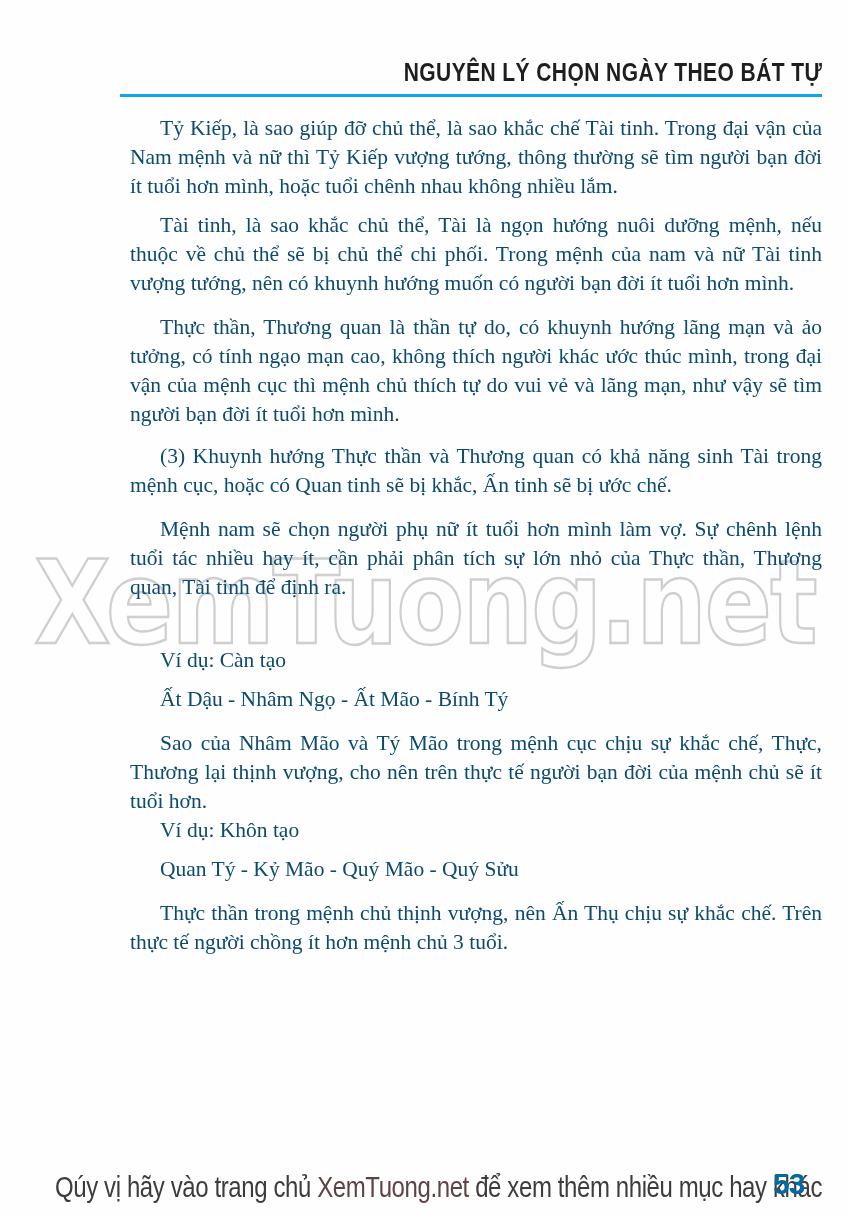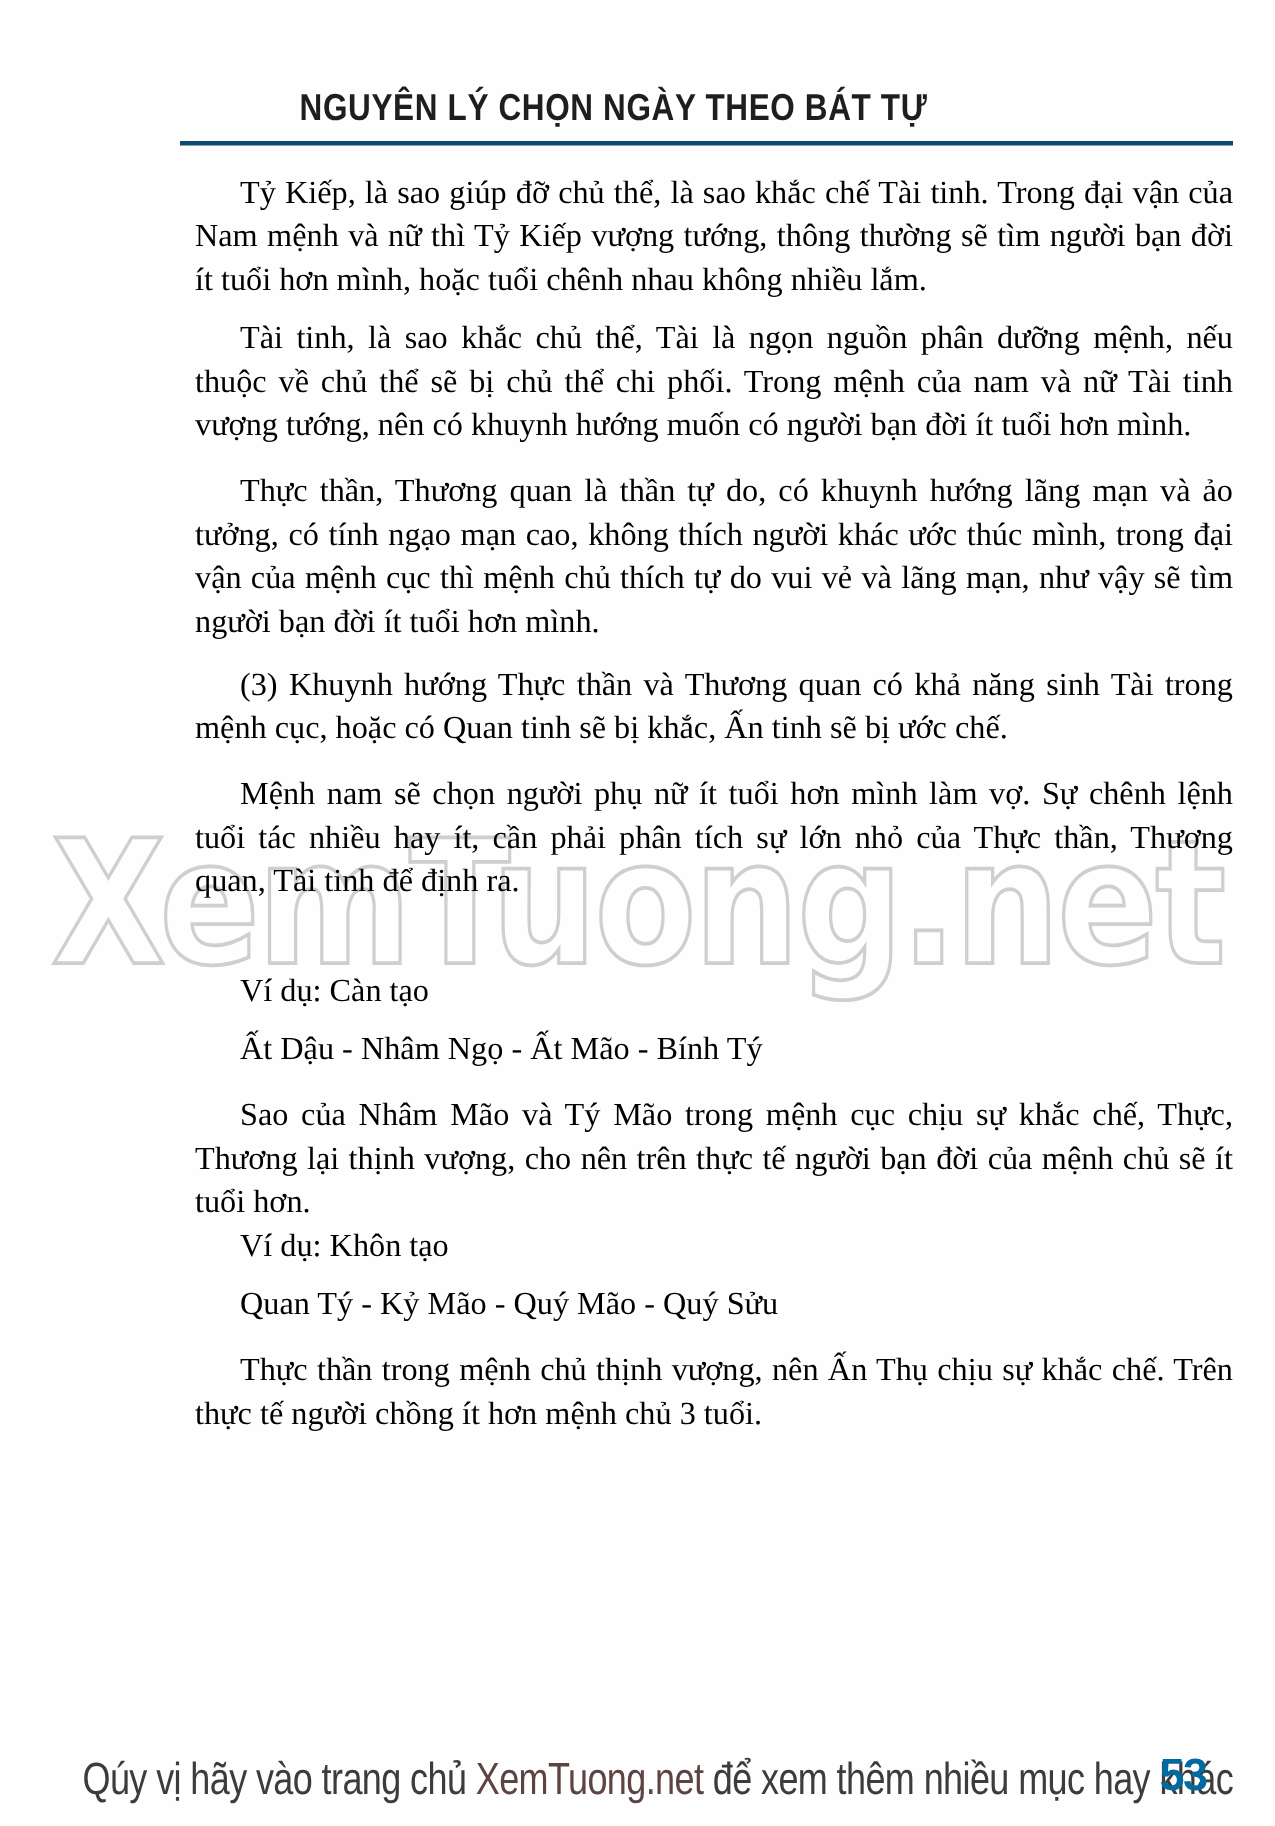--- a/index.html
+++ b/index.html
@@ -12,22 +12,22 @@
     overflow: hidden;
     font-family: "Liberation Serif", serif;
   }
 
   
   .page-header {
     position: absolute;
     top: 58px;
     left: 120px;
     right: 28px;
-    text-align: left;
-    border-bottom: 3px solid #0c4a6e;
+    text-align: right;
+    border-bottom: 3px solid #0ea5e9;
     padding-bottom: 7px;
     z-index: 2;
   }
   .header-title {
     display: inline-block;
     font-family: "Liberation Sans", sans-serif;
     font-weight: bold;
     font-size: 25px;
     color: #1e1e1e;
     white-space: nowrap;
@@ -55,21 +55,21 @@
 
   
   .content {
     position: absolute;
     top: 114px;
     left: 130px;
     width: 692px;
     z-index: 1;
     font-size: 21.5px;
     line-height: 29px;
-    color: #000000;
+    color: #0c4a6e;
   }
   .para {
     text-align: justify;
     text-indent: 30px;
   }
   .example-label, .example-line {
     text-align: left;
     text-indent: 30px;
   }
   .mt-sm  { margin-top: 10px; }
@@ -116,21 +116,21 @@
 
   <header class="page-header">
     <span class="header-title">NGUYÊN LÝ CHỌN NGÀY THEO BÁT TỰ</span>
   </header>
 
   <div class="watermark">XemTuong.net</div>
 
   <main class="content">
     <p class="para">Tỷ Kiếp, là sao giúp đỡ chủ thể, là sao khắc chế Tài tinh. Trong đại vận của Nam mệnh và nữ thì Tỷ Kiếp vượng tướng, thông thường sẽ tìm người bạn đời ít tuổi hơn mình, hoặc tuổi chênh nhau không nhiều lắm.</p>
 
-    <p class="para mt-sm">Tài tinh, là sao khắc chủ thể, Tài là ngọn nguồn phân dưỡng mệnh, nếu thuộc về chủ thể sẽ bị chủ thể chi phối. Trong mệnh của nam và nữ Tài tinh vượng tướng, nên có khuynh hướng muốn có người bạn đời ít tuổi hơn mình.</p>
+    <p class="para mt-sm">Tài tinh, là sao khắc chủ thể, Tài là ngọn hướng nuôi dưỡng mệnh, nếu thuộc về chủ thể sẽ bị chủ thể chi phối. Trong mệnh của nam và nữ Tài tinh vượng tướng, nên có khuynh hướng muốn có người bạn đời ít tuổi hơn mình.</p>
 
     <p class="para mt-lg">Thực thần, Thương quan là thần tự do, có khuynh hướng lãng mạn và ảo tưởng, có tính ngạo mạn cao, không thích người khác ước thúc mình, trong đại vận của mệnh cục thì mệnh chủ thích tự do vui vẻ và lãng mạn, như vậy sẽ tìm người bạn đời ít tuổi hơn mình.</p>
 
     <p class="para mt-md">(3) Khuynh hướng Thực thần và Thương quan có khả năng sinh Tài trong mệnh cục, hoặc có Quan tinh sẽ bị khắc, Ấn tinh sẽ bị ước chế.</p>
 
     <p class="para mt-lg">Mệnh nam sẽ chọn người phụ nữ ít tuổi hơn mình làm vợ. Sự chênh lệnh tuổi tác nhiều hay ít, cần phải phân tích sự lớn nhỏ của Thực thần, Thương quan, Tài tinh để định ra.</p>
 
 
     <p class="example-label mt-gap1">Ví dụ: Càn tạo</p>
 

